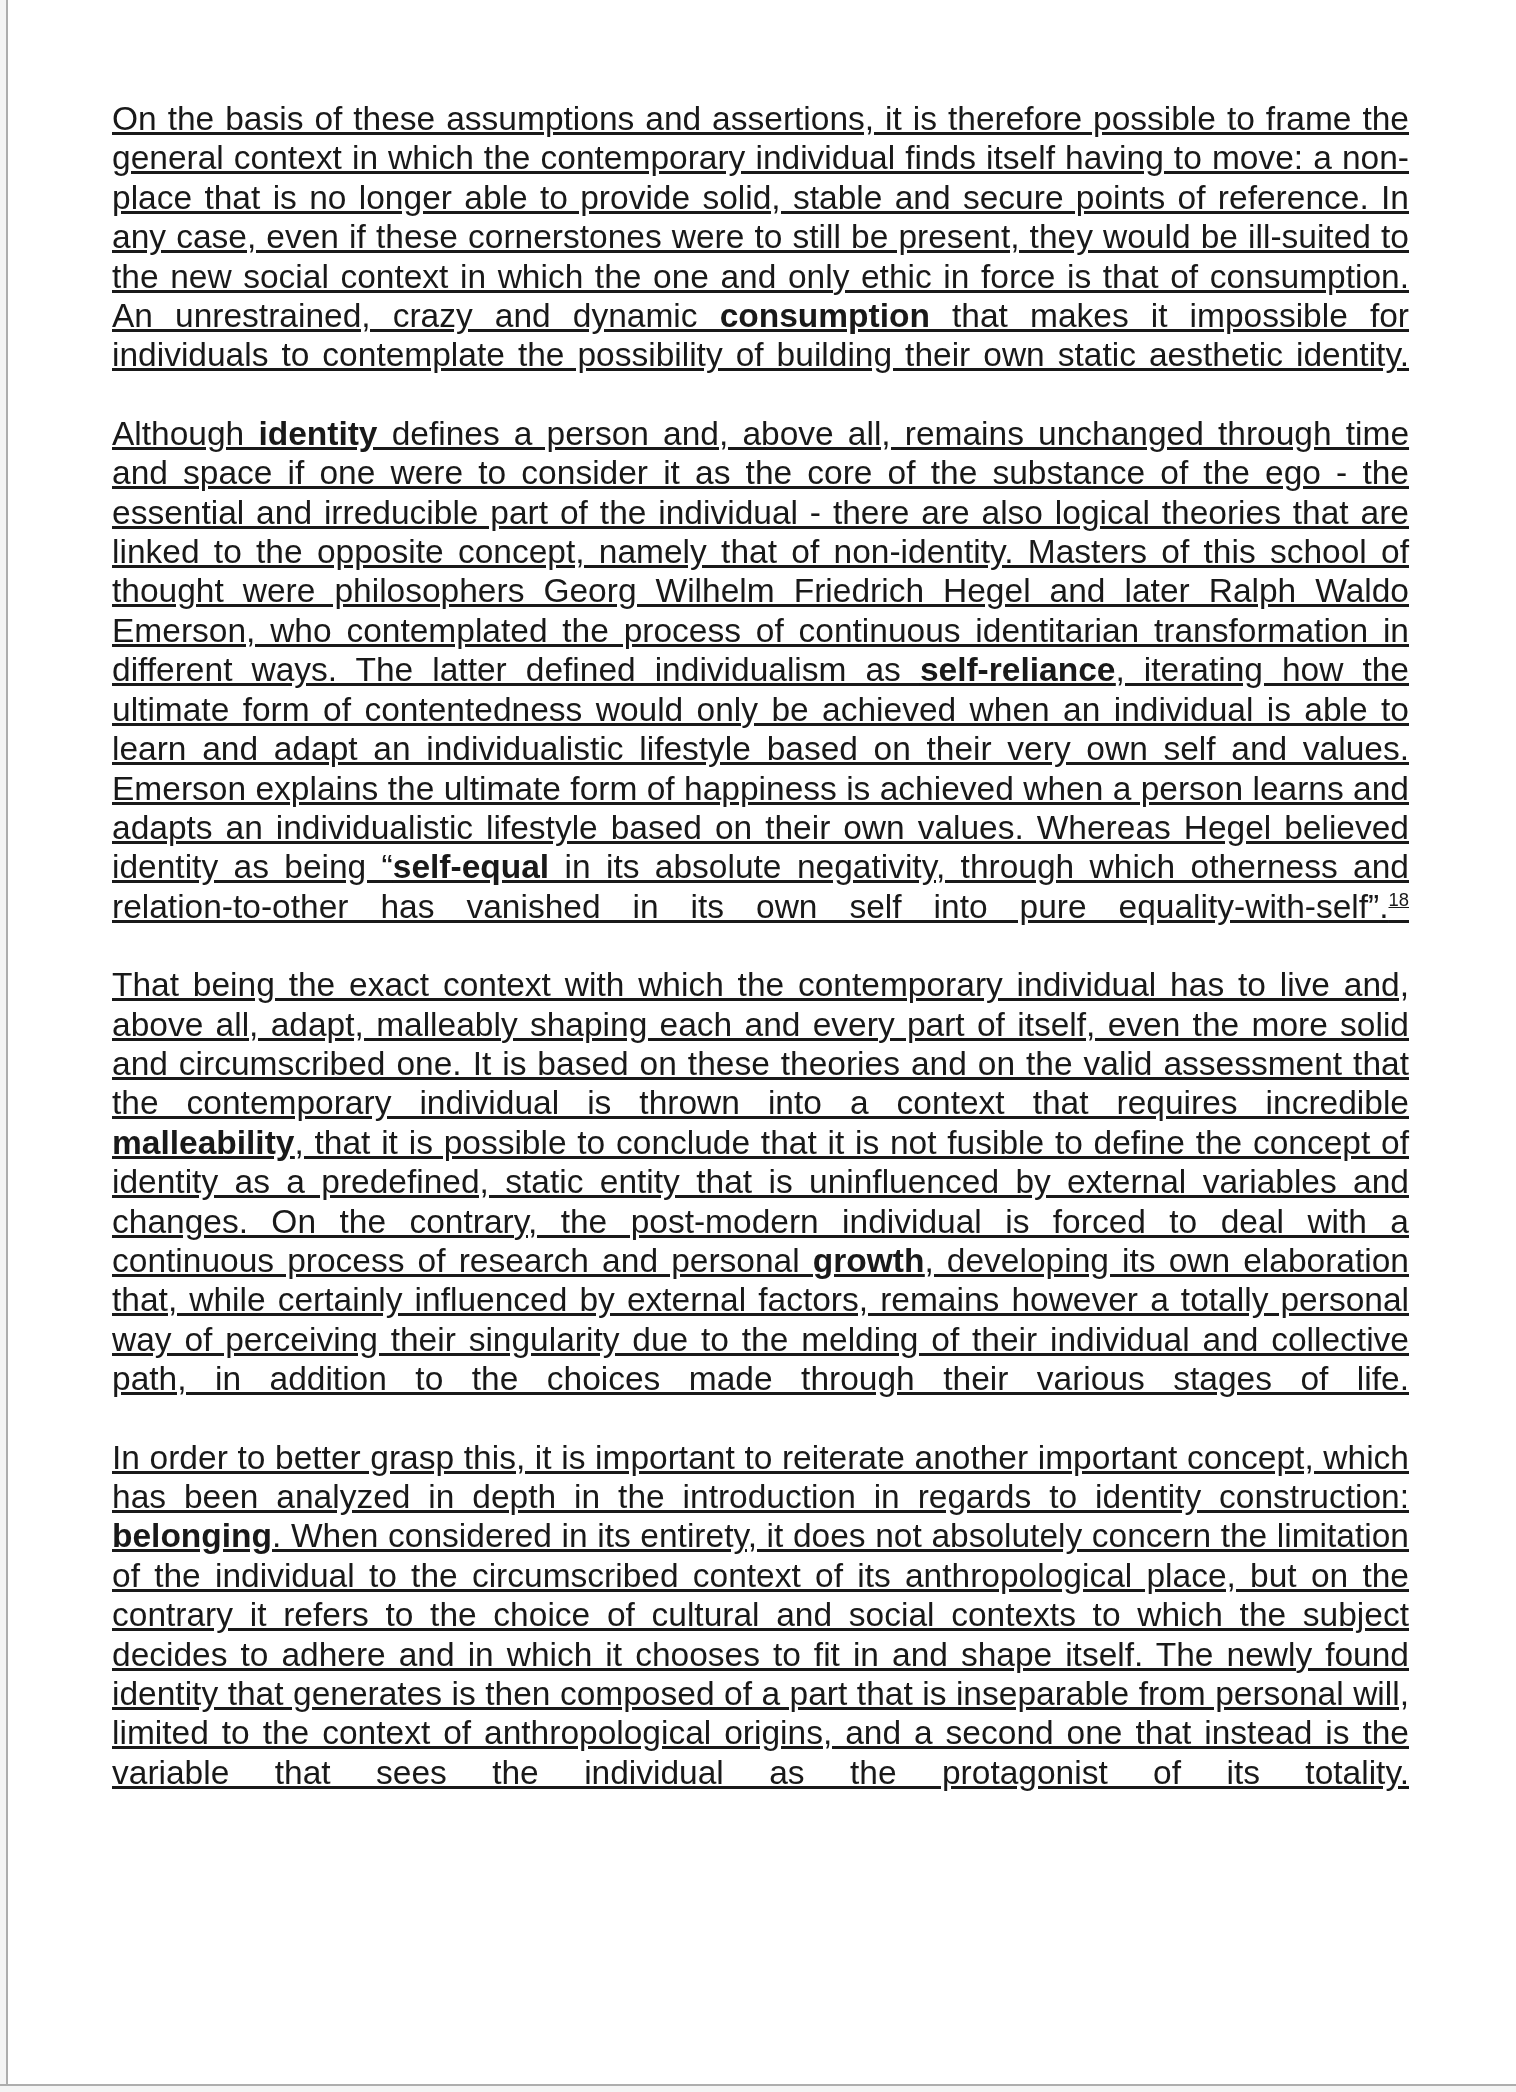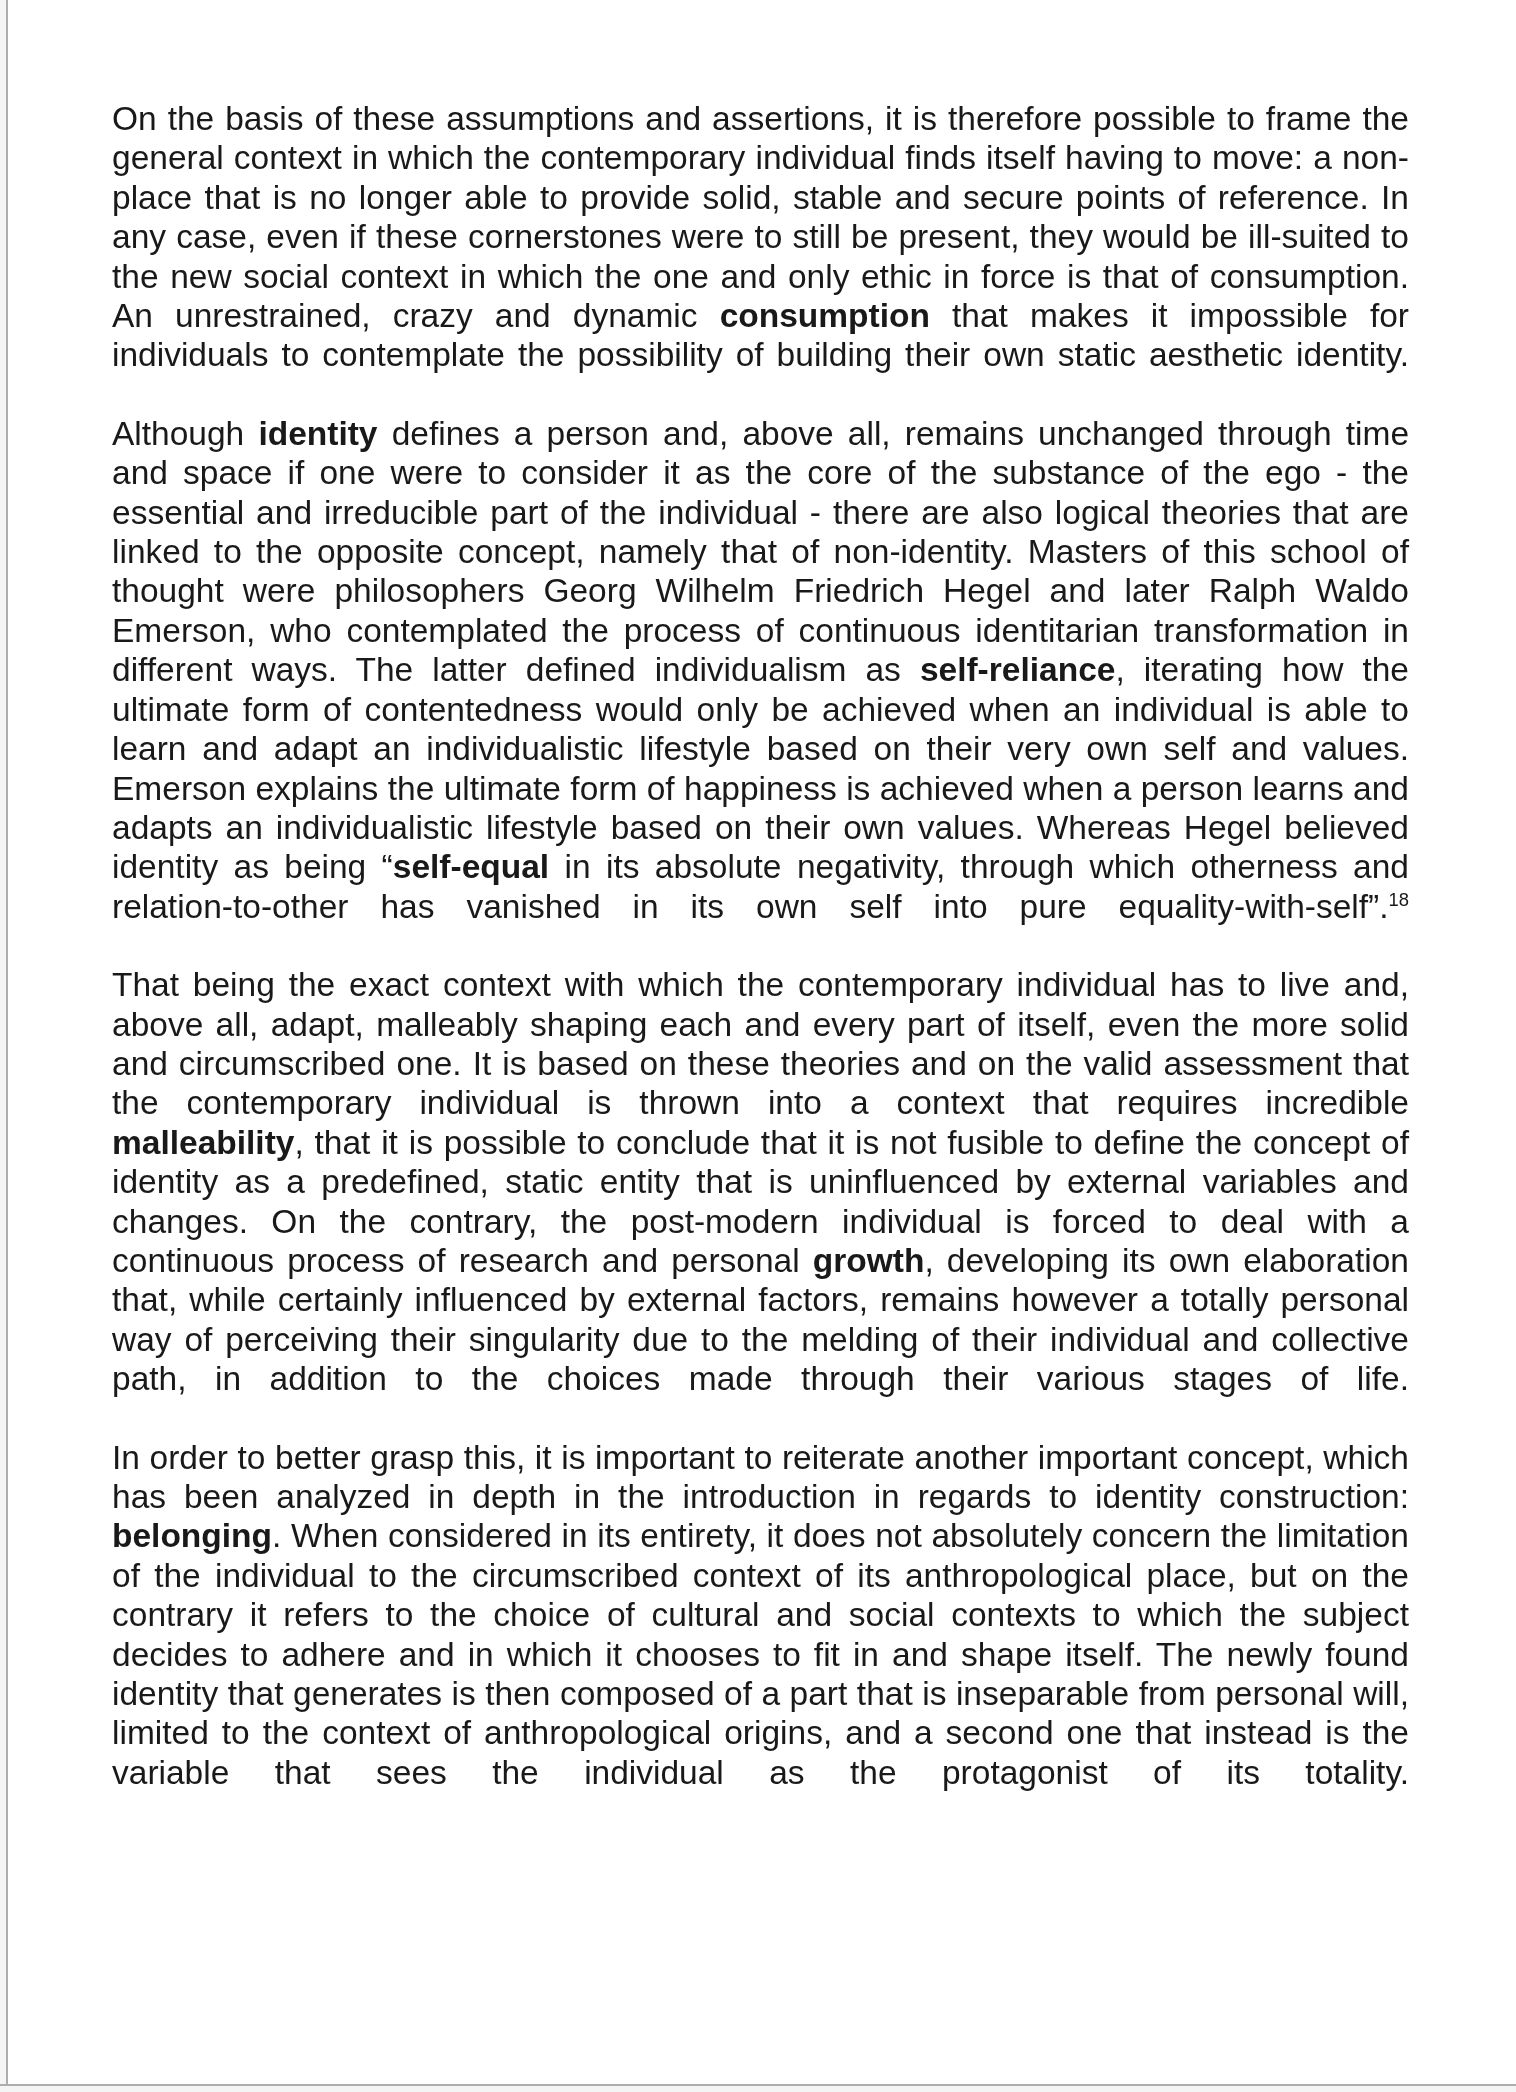--- a/index.html
+++ b/index.html
@@ -1,15 +1,15 @@
 <!DOCTYPE html>
 <html style="--text-color: #191919; --edge-line: #adadad; --edge-bg: #f4f4f4;"><head>
 <meta charset="utf-8">
 <style>
-  * { margin: 0; padding: 0; box-sizing: border-box; }
+  * { margin: 0; padding: 0; box-sizing: border-box; text-decoration: underline; }
   html, body { width: 1516px; height: 2092px; }
   body {
     background: #ffffff;
     font-family: "Liberation Sans", "DejaVu Sans", sans-serif;
     position: relative;
     overflow: hidden;
   }
   .page {
     position: absolute;
     inset: 0;

